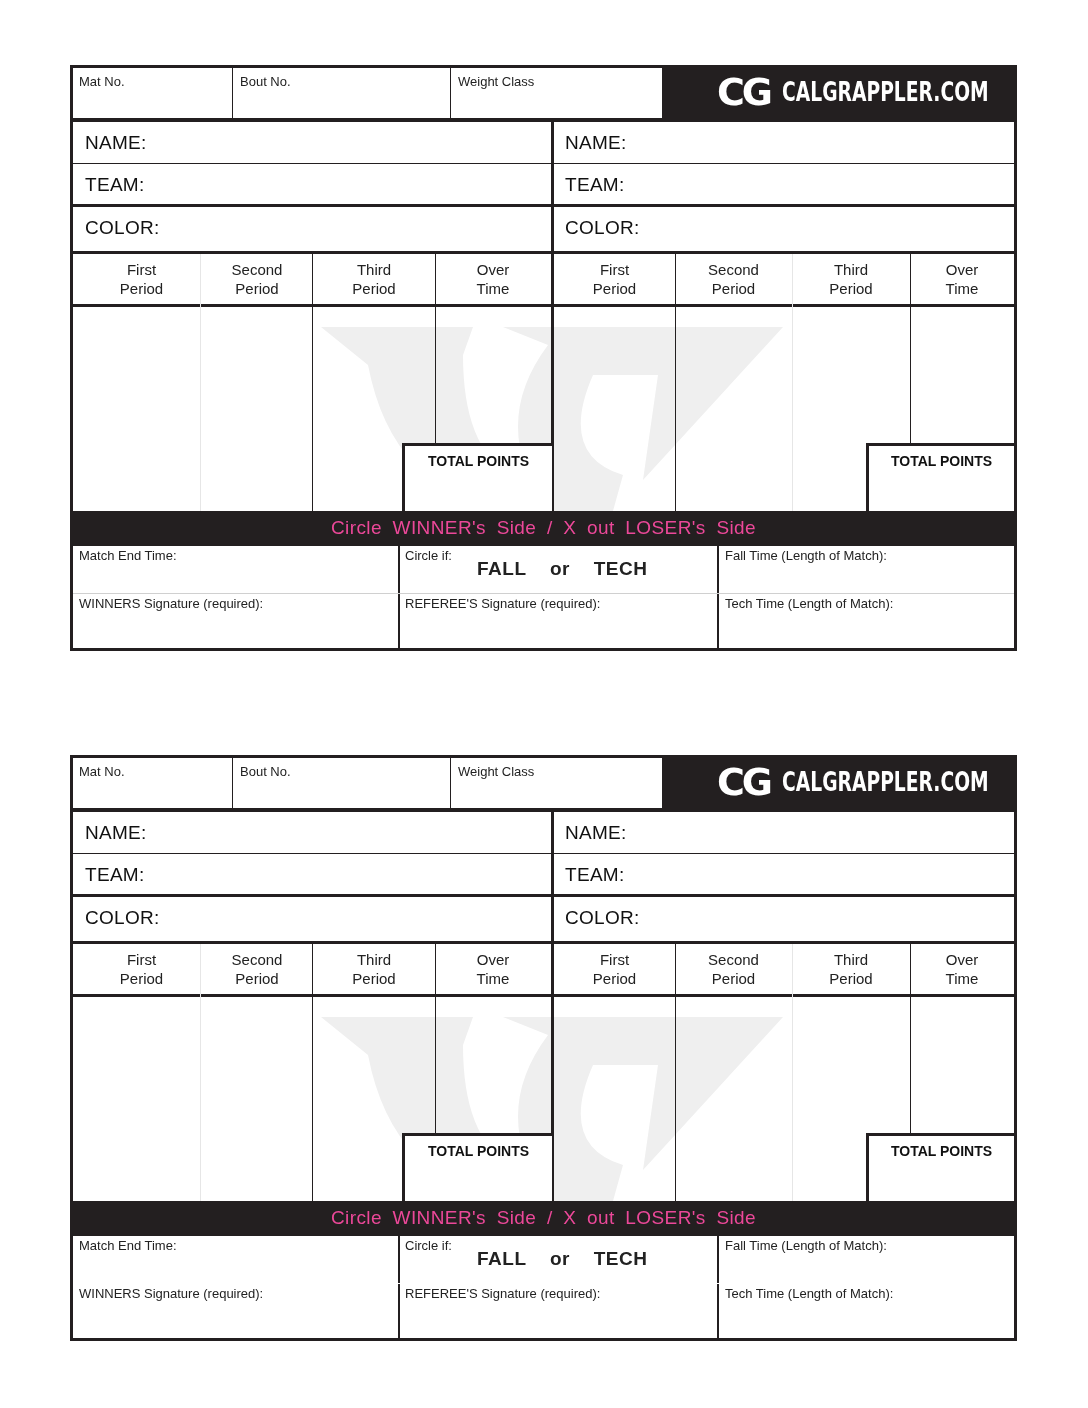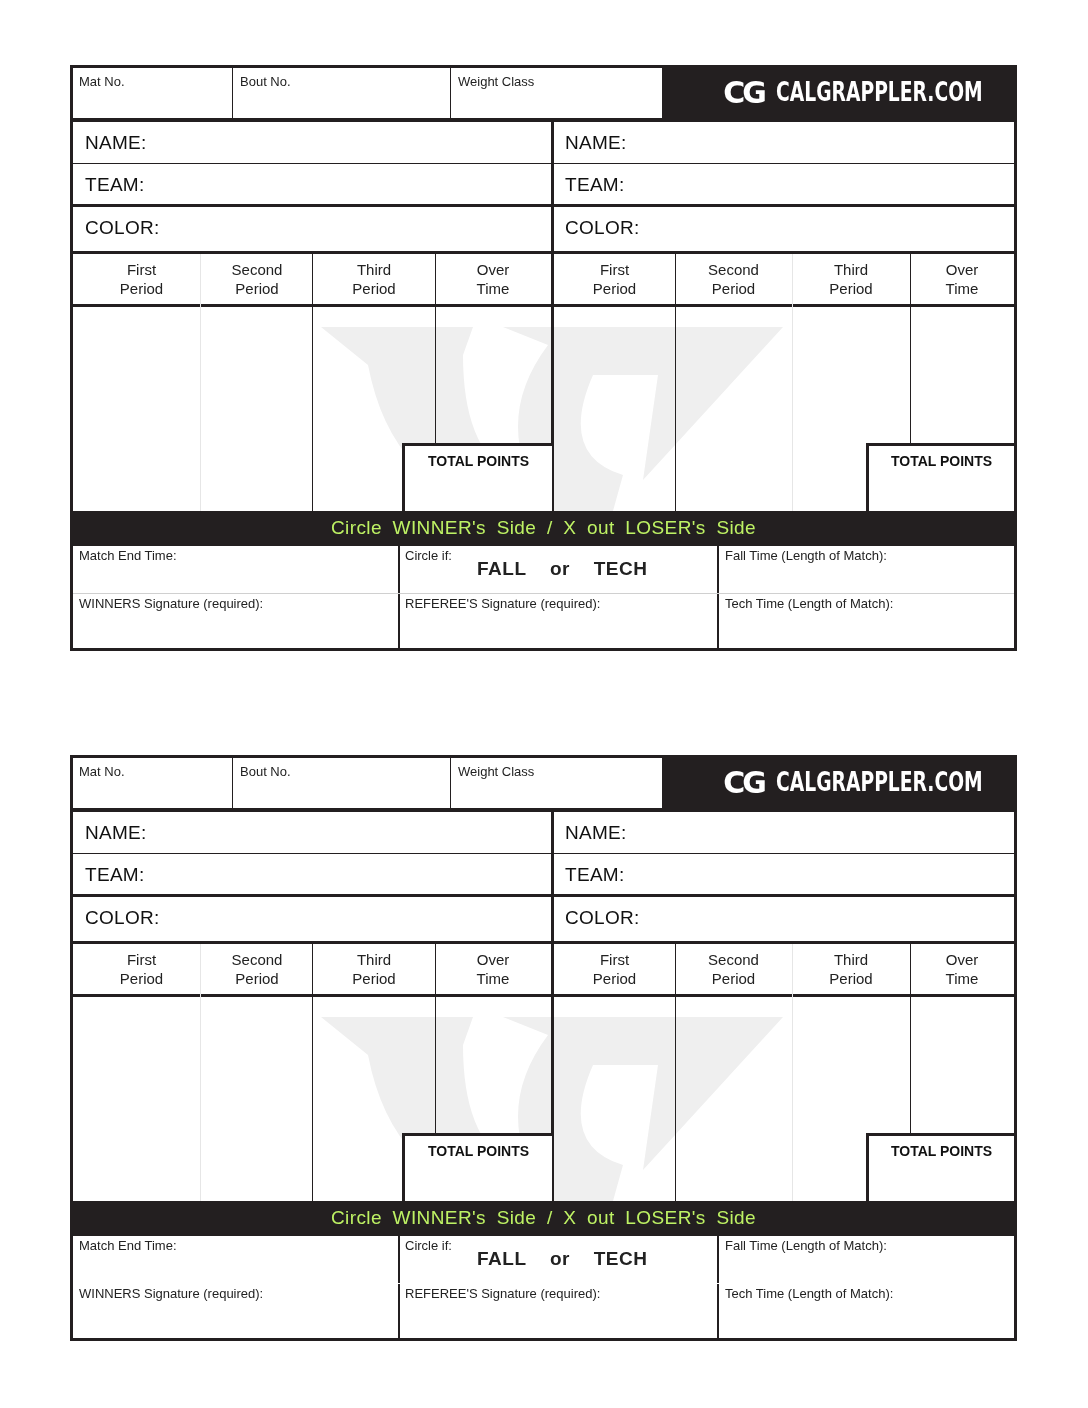--- a/index.html
+++ b/index.html
@@ -4,26 +4,26 @@
 <style>
   html, body { margin:0; padding:0; background:#ffffff; }
   body { width:1088px; height:1408px; position:relative; font-family:"Liberation Sans", sans-serif; color:#1a1a1a; overflow:hidden; }
   .sheet { position:absolute; left:70px; width:947px; height:586px; border:3px solid #231f20; box-sizing:border-box; background:transparent; }
   .abs { position:absolute; box-sizing:border-box; }
   .lbl-sm { font-size:13px; color:#222; }
   .lbl-lg { font-size:19px; color:#111; letter-spacing:0.3px; }
   .hline { position:absolute; background:#231f20; }
   .vline { position:absolute; background:#231f20; }
   .logo { background:#231f20; color:#fff; display:flex; align-items:center; justify-content:center; }
-  .logo-mark { font-family:"DejaVu Sans", sans-serif; font-weight:bold; font-size:30px; letter-spacing:-3px; margin-right:12px;text-align:center; }
+  .logo-mark { font-family:"DejaVu Sans", sans-serif; font-weight:bold; font-size:38px; letter-spacing:-3px; margin-right:12px;text-align:center; }
   .logo-text { font-family:"DejaVu Sans", sans-serif; font-weight:bold; font-size:26px; transform:scaleX(0.72); transform-origin:left center; display:inline-block; width:180px; white-space:nowrap; }
   .period { text-align:center; font-size:15px; line-height:19px; color:#222; padding-top:6px; }
   .total-box { border:3px solid #231f20; background:#fff; border-right:none; border-bottom:none; }
   .total-lbl { font-weight:bold; font-size:14px; text-align:center; padding-top:7px; color:#111; }
-  .banner { background:#231f20; color:#bef264; font-size:19px; text-align:center; line-height:33px; letter-spacing:0.4px; word-spacing:5px; }
+  .banner { background:#231f20; color:#ec4899; font-size:19px; text-align:center; line-height:33px; letter-spacing:0.4px; word-spacing:5px; }
   .fall { font-weight:bold; font-size:19px; letter-spacing:0.5px; word-spacing:18px;text-align:center; }
   .watermark { position:absolute; opacity:1; pointer-events:none; }
 </style>
 </head>
 <body>
 
 <div id="sheets">
   <div class="sheet" style="top: 65px;">
 
     <svg class="watermark" style="left:240px;top:237px;" width="500" height="210" viewBox="0 0 500 210">

